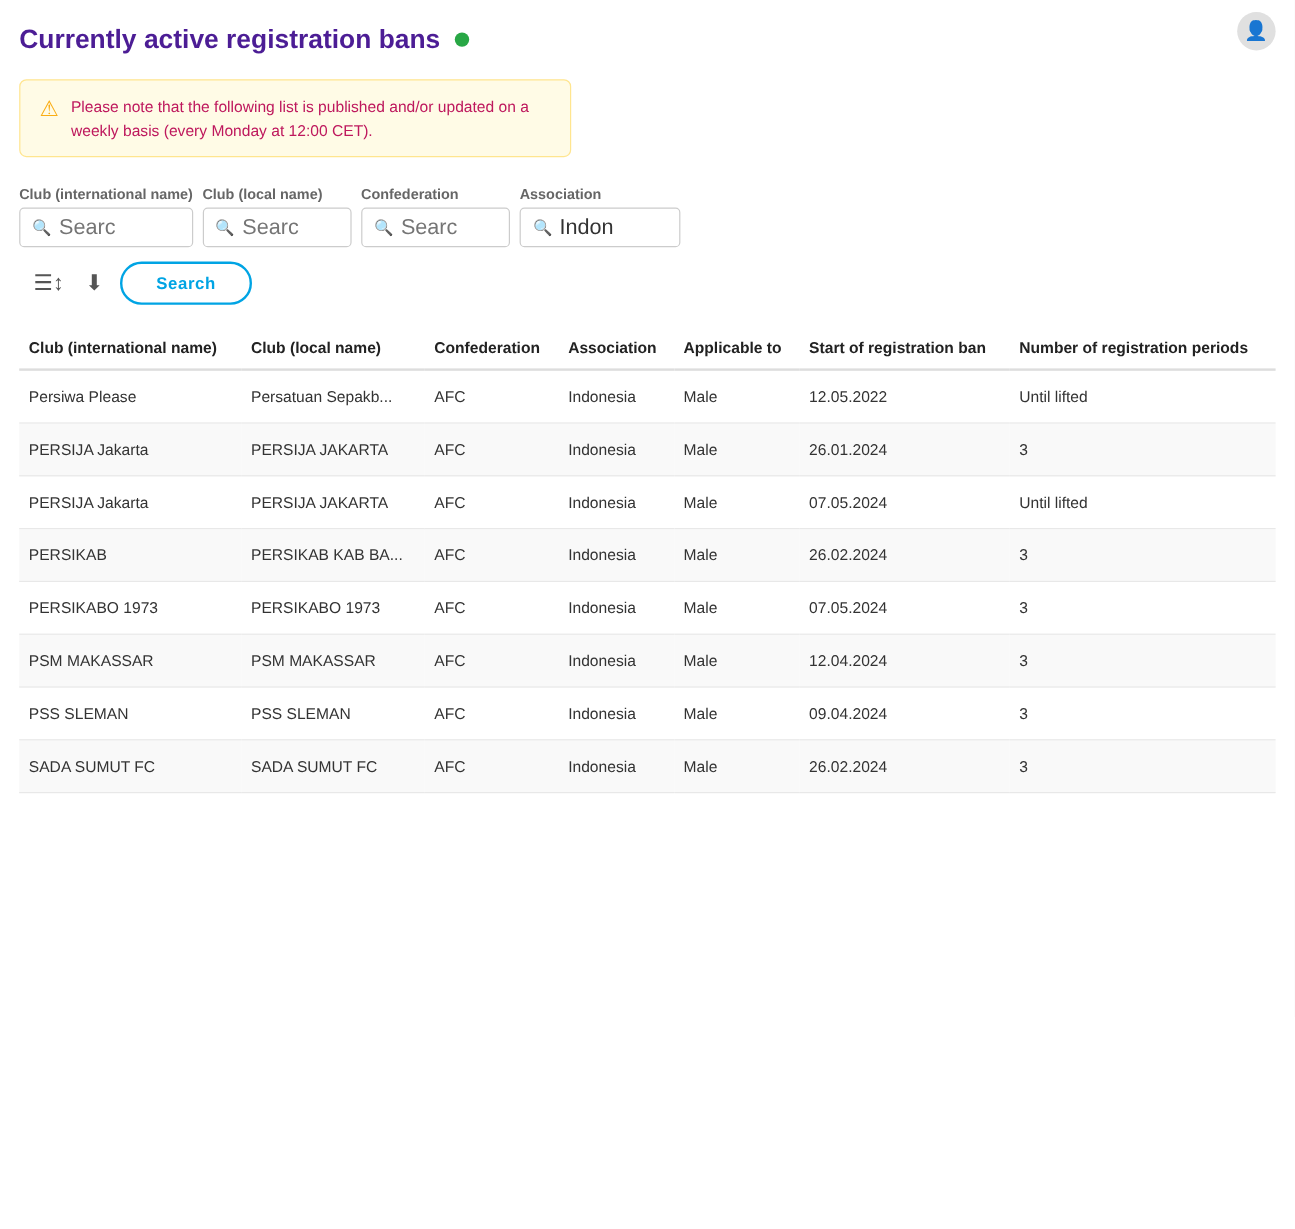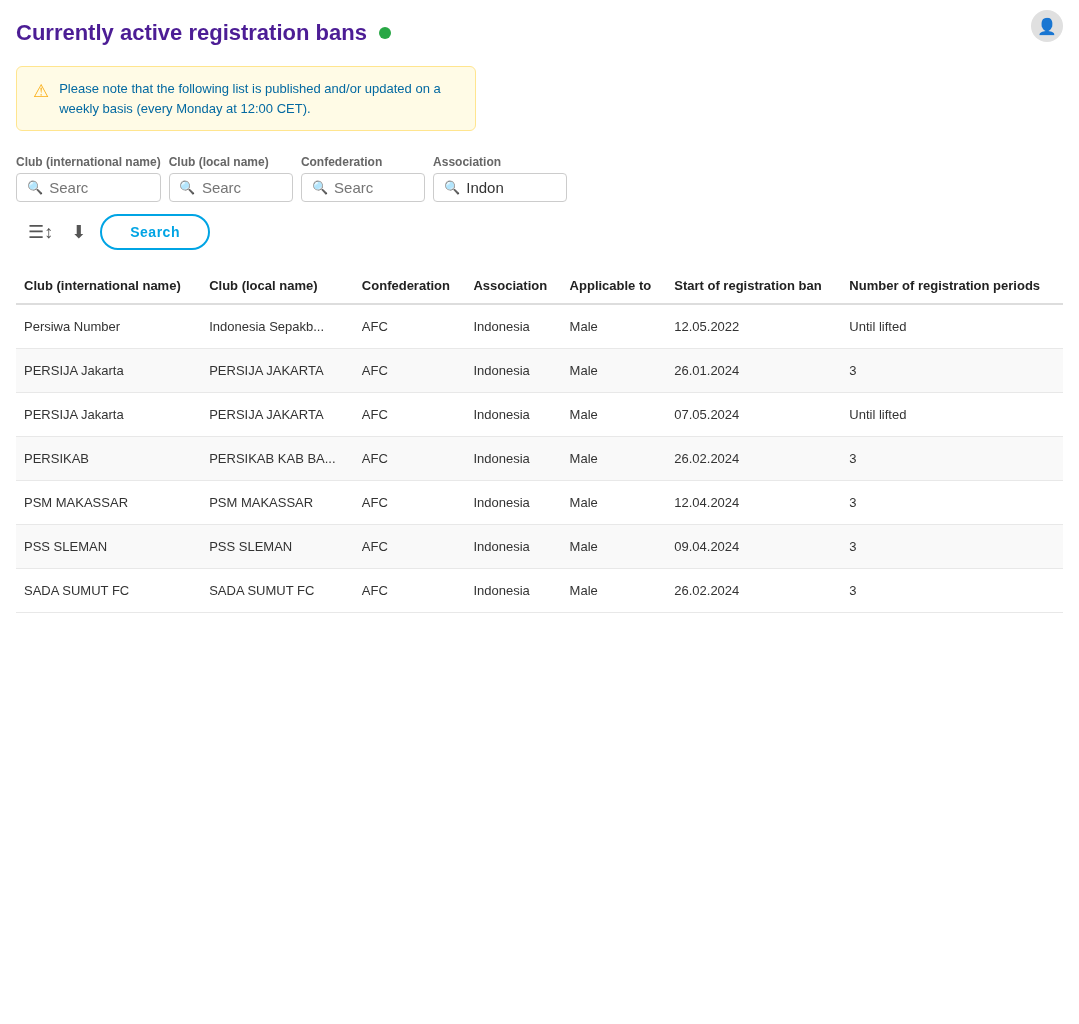--- a/index.html
+++ b/index.html
@@ -48,21 +48,21 @@
       margin-bottom: 24px;
     }
     .alert-icon {
       font-size: 18px;
       color: #faad14;
       flex-shrink: 0;
       margin-top: 1px;
     }
     .alert-text {
       font-size: 13px;
-      color: #0369a1;
+      color: #be185d;
       line-height: 1.5;
     }
     .filter-row {
       display: flex;
       gap: 8px;
       margin-bottom: 12px;
       flex-wrap: wrap;
     }
     .filter-col {
       display: flex;
@@ -80,21 +80,21 @@
       border: 1px solid #ccc;
       border-radius: 4px;
       padding: 5px 10px;
       background: #fff;
       gap: 6px;
       min-width: 100px;
     }
     .search-input-wrap input {
       border: none;
       outline: none;
-      font-size: 15px;
+      font-size: 18px;
       width: 80px;
       color: #333;
       background: transparent;
     }
     .search-input-icon {
       font-size: 13px;
       color: #888;
     }
     .search-input-wrap.assoc input {
       width: 90px;
@@ -236,22 +236,22 @@
         <th>Club (local name)</th>
         <th>Confederation</th>
         <th>Association</th>
         <th>Applicable to</th>
         <th>Start of registration ban</th>
         <th>Number of registration periods</th>
       </tr>
     </thead>
     <tbody id="table-body">
     <tr>
-      <td>Persiwa Number</td>
-      <td>Indonesia Sepakb...</td>
+      <td>Persiwa Please</td>
+      <td>Persatuan Sepakb...</td>
       <td>AFC</td>
       <td>Indonesia</td>
       <td>Male</td>
       <td>12.05.2022</td>
       <td>Until lifted</td>
     </tr>
         <tr>
       <td>PERSIJA Jakarta</td>
       <td>PERSIJA JAKARTA</td>
       <td>AFC</td>
@@ -272,20 +272,29 @@
         <tr>
       <td>PERSIKAB</td>
       <td>PERSIKAB KAB BA...</td>
       <td>AFC</td>
       <td>Indonesia</td>
       <td>Male</td>
       <td>26.02.2024</td>
       <td>3</td>
     </tr>
         <tr>
+      <td>PERSIKABO 1973</td>
+      <td>PERSIKABO 1973</td>
+      <td>AFC</td>
+      <td>Indonesia</td>
+      <td>Male</td>
+      <td>07.05.2024</td>
+      <td>3</td>
+    </tr>
+        <tr>
       <td>PSM MAKASSAR</td>
       <td>PSM MAKASSAR</td>
       <td>AFC</td>
       <td>Indonesia</td>
       <td>Male</td>
       <td>12.04.2024</td>
       <td>3</td>
     </tr>
         <tr>
       <td>PSS SLEMAN</td>

